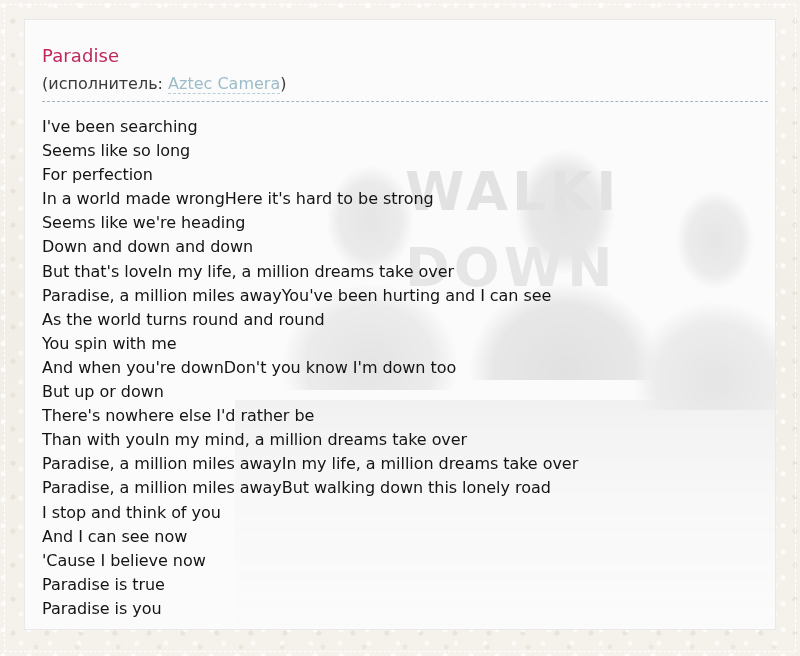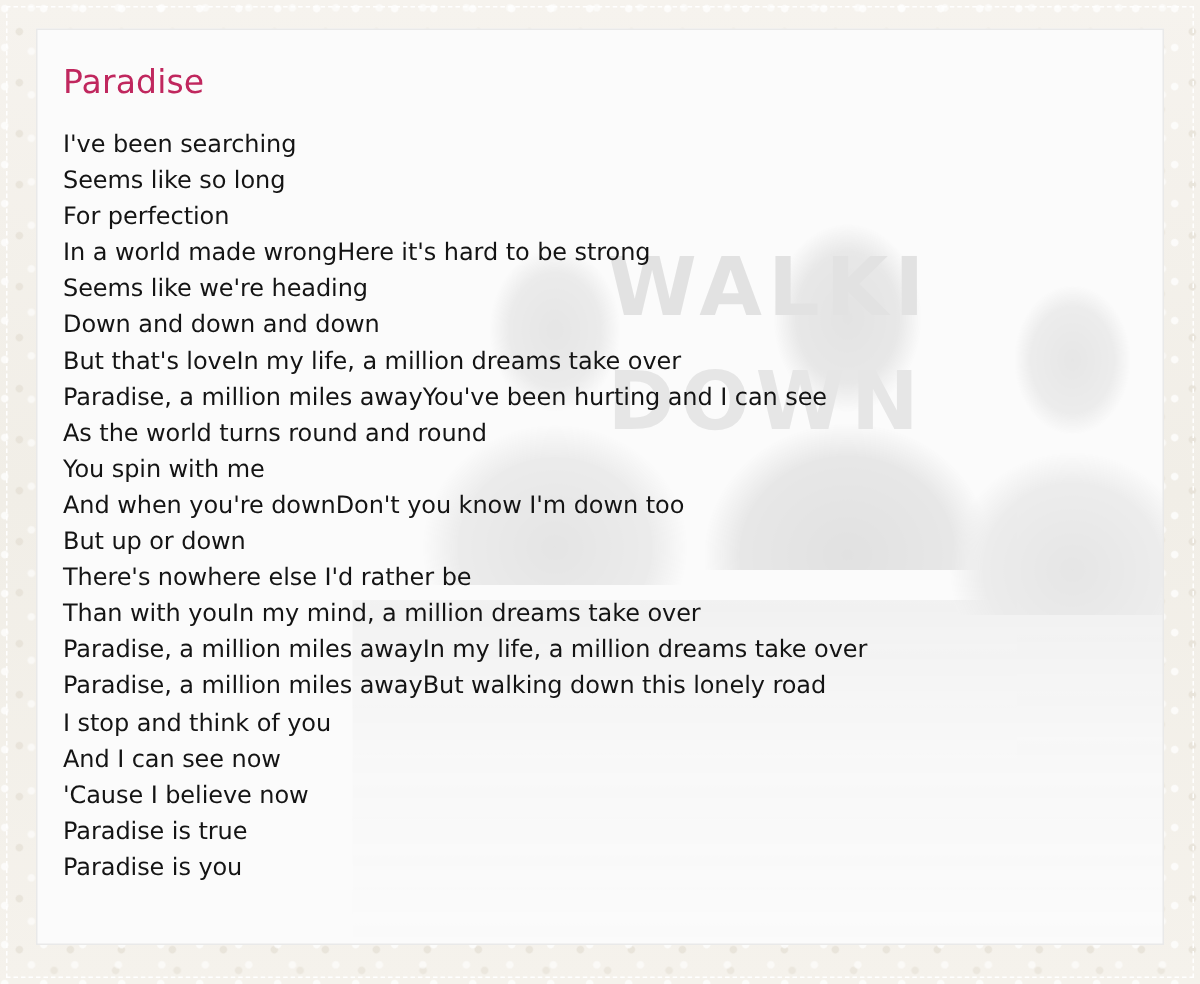--- a/index.html
+++ b/index.html
@@ -135,21 +135,21 @@
 
   
   #card-inner {
     position: relative;
     z-index: 2;
     padding: 21px 16px 0 17px;
   }
 
   #song-title {
     margin: 0;
-    font-size: 22px;
+    font-size: 18px;
     font-weight: normal;
     line-height: 30px;
     color: #c0275e;
     letter-spacing: 0.1px;
   }
 
   #artist-line {
     margin: 2px 0 0 0;
     font-size: 16px;
     line-height: 21px;
@@ -197,18 +197,19 @@
         <div class="person-right"></div>
         <div class="art-word">WALKI</div>
         <div class="art-word2">DOWN</div>
       </div>
     </div>
 
     <div id="card-inner">
 
       <h1 id="song-title">Paradise</h1>
 
+      <div id="artist-line"><span>(исполнитель: </span><a id="artist-link" href="#">Aztec Camera</a><span>)</span></div>
 
       <div id="lyrics"><span class="lyric-line">I've been searching</span><span class="lyric-line">Seems like so long</span><span class="lyric-line">For perfection</span><span class="lyric-line">In a world made wrongHere it's hard to be strong</span><span class="lyric-line">Seems like we're heading</span><span class="lyric-line">Down and down and down</span><span class="lyric-line">But that's loveIn my life, a million dreams take over</span><span class="lyric-line">Paradise, a million miles awayYou've been hurting and I can see</span><span class="lyric-line">As the world turns round and round</span><span class="lyric-line">You spin with me</span><span class="lyric-line">And when you're downDon't you know I'm down too</span><span class="lyric-line">But up or down</span><span class="lyric-line">There's nowhere else I'd rather be</span><span class="lyric-line">Than with youIn my mind, a million dreams take over</span><span class="lyric-line">Paradise, a million miles awayIn my life, a million dreams take over</span><span class="lyric-line">Paradise, a million miles awayBut walking down this lonely road</span><span class="lyric-line">I stop and think of you</span><span class="lyric-line">And I can see now</span><span class="lyric-line">'Cause I believe now</span><span class="lyric-line">Paradise is true</span><span class="lyric-line">Paradise is you</span></div>
 
     </div>
   </div>
 </div>
 
 </body></html>

